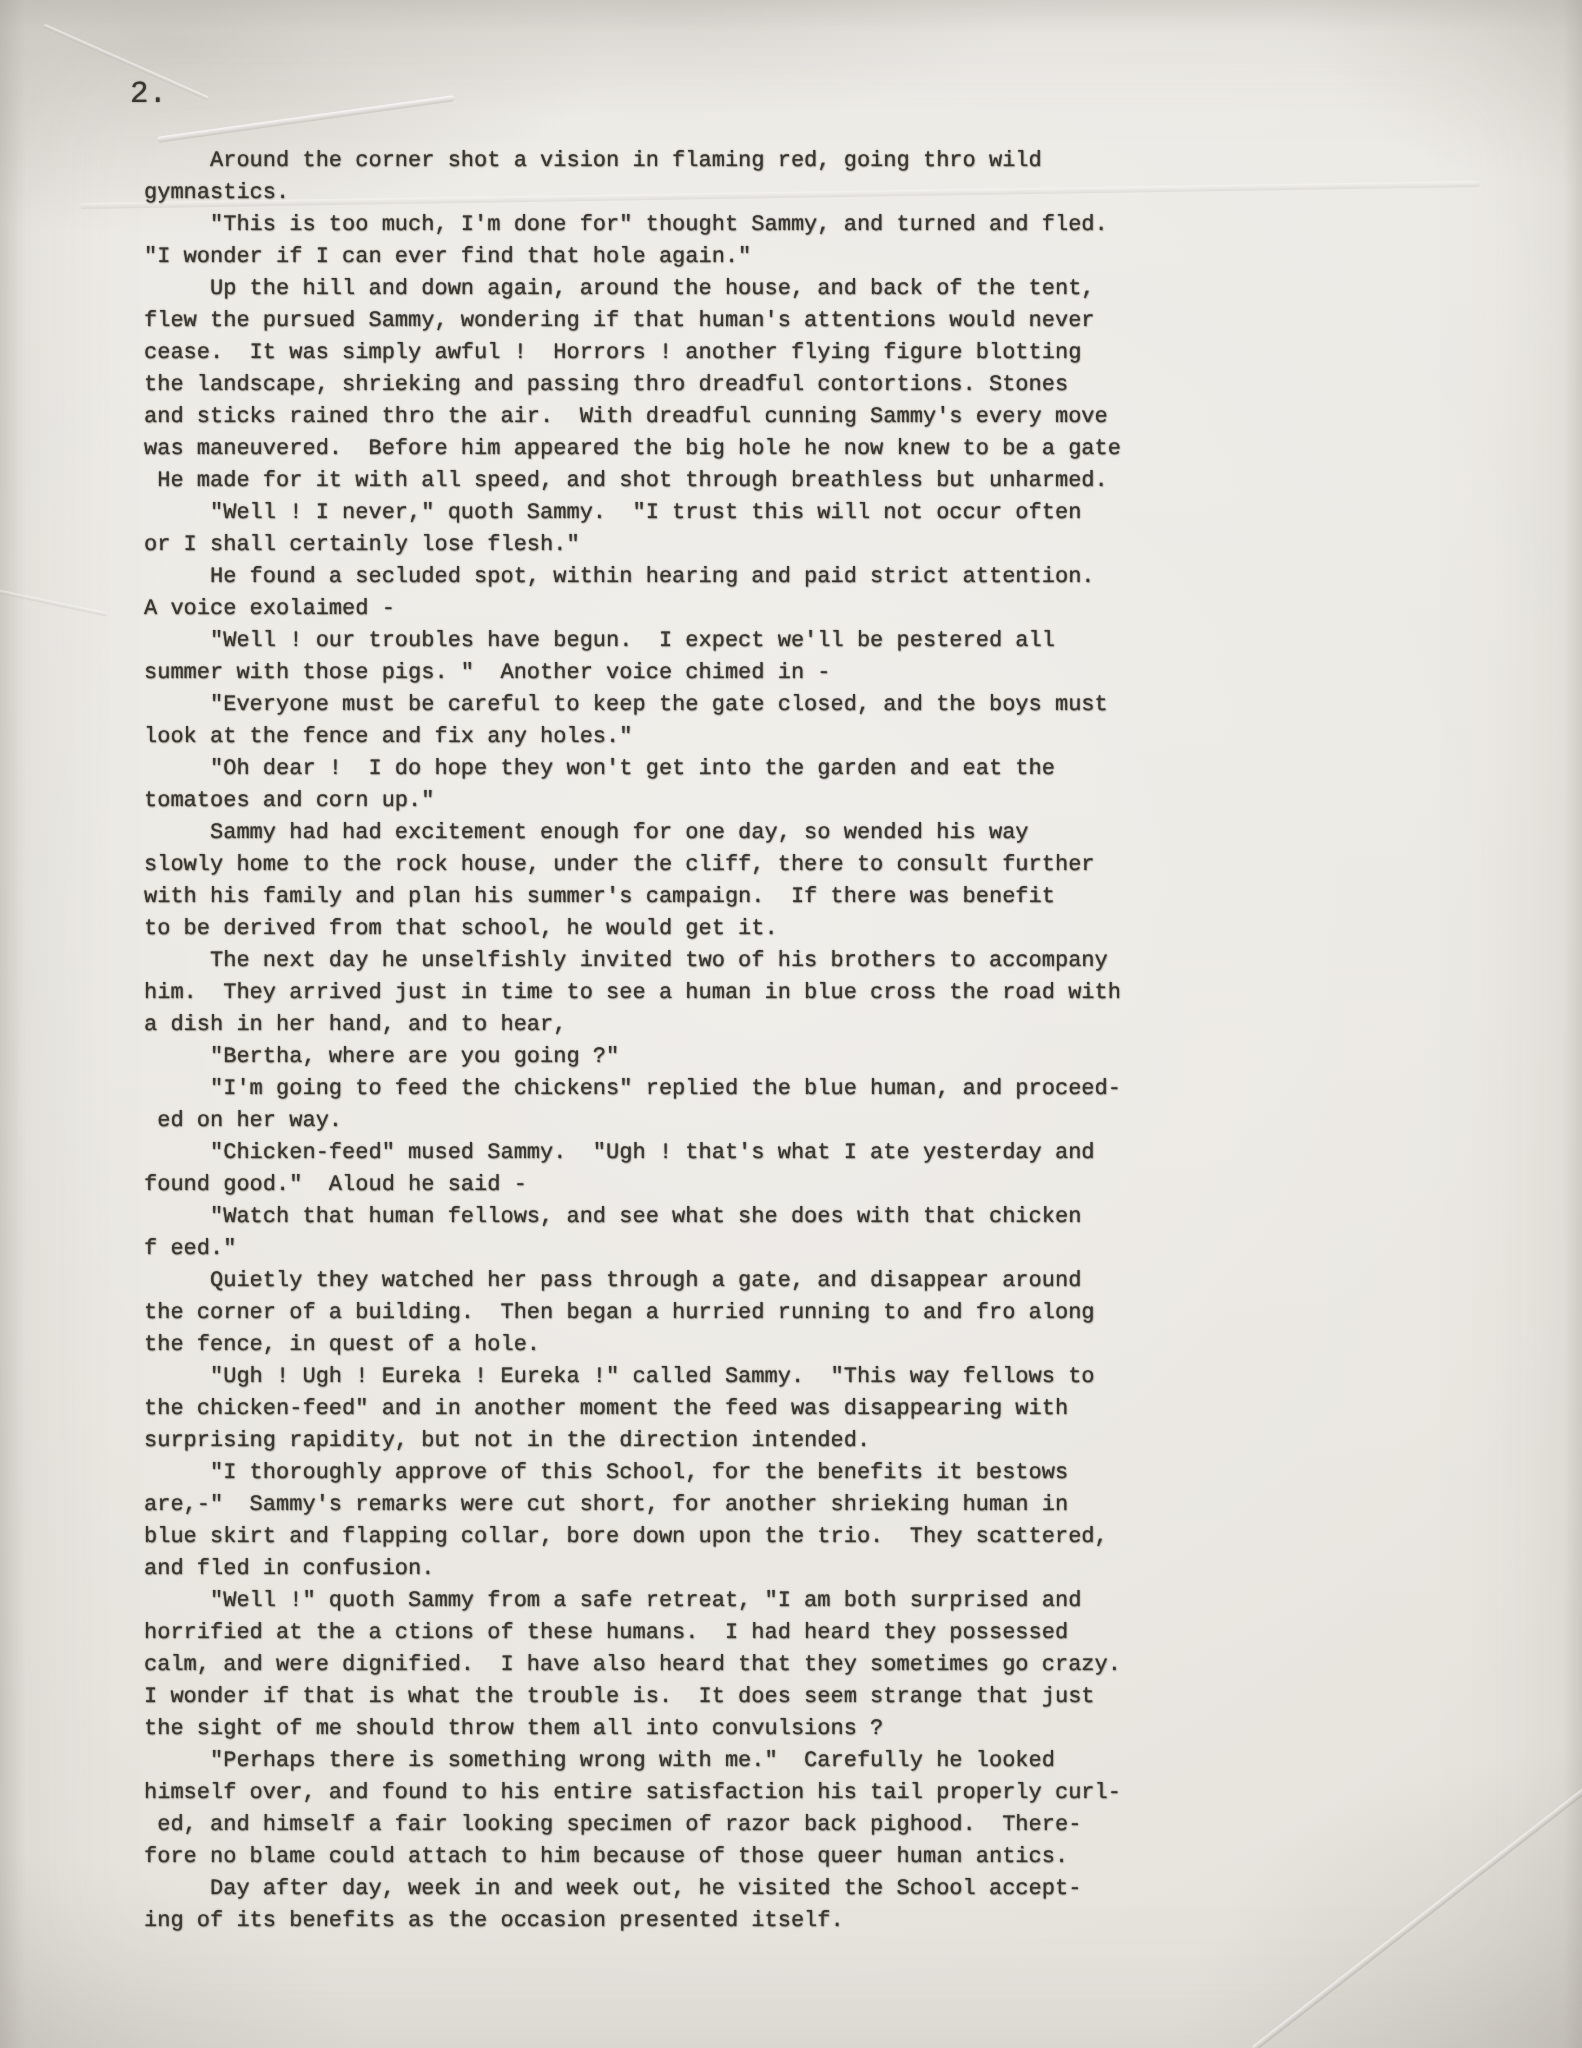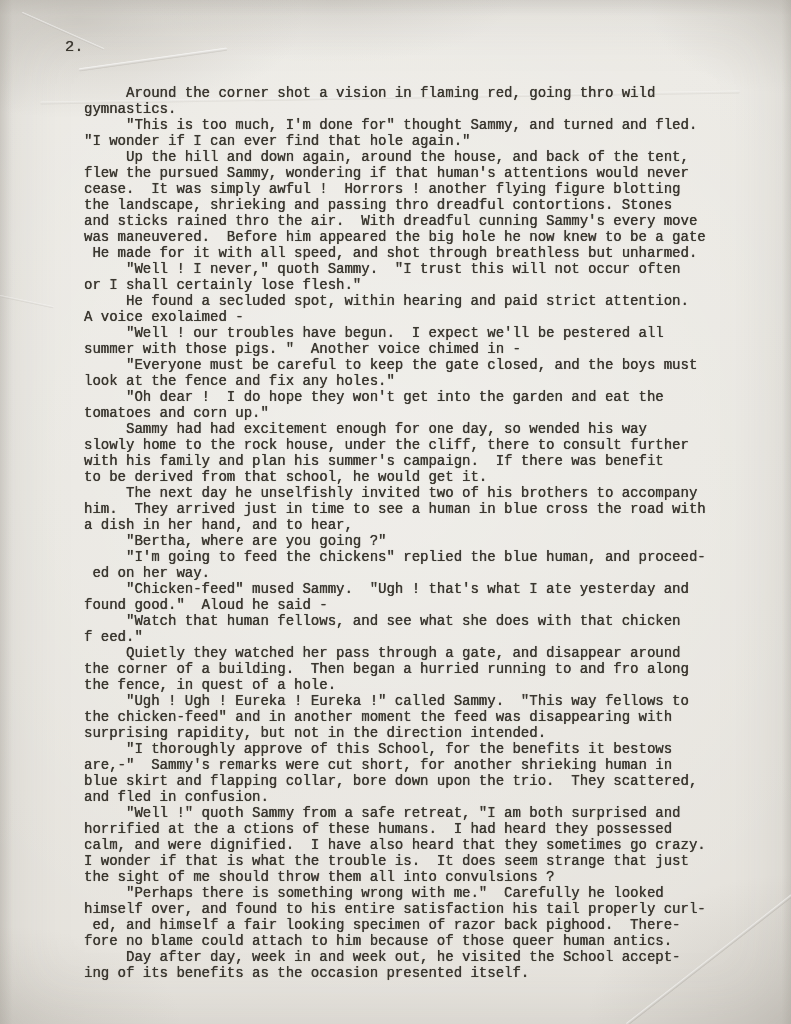--- a/index.html
+++ b/index.html
@@ -79,23 +79,23 @@
     font-size: 15.4px;
     line-height: 16px;
     color: #3a372f;
     text-shadow: 0 0 0.7px rgba(48,44,38,0.85);
     white-space: pre;
   }
   .body-text {
     position: absolute;
     left: 68px;
     top: 69px;
-    margin: 16px;
+    margin: 4px;
     font-family: inherit;
-    font-size: 14px;
+    font-size: 11px;
     line-height: 16px;
     color: #3a372f;
     text-shadow: 0 0 0.7px rgba(48,44,38,0.85), 0.3px 0.4px 0.6px rgba(48,44,38,0.35);
     white-space: pre;
     letter-spacing: 0;
   }
 </style>
 </head>
 <body>
 

